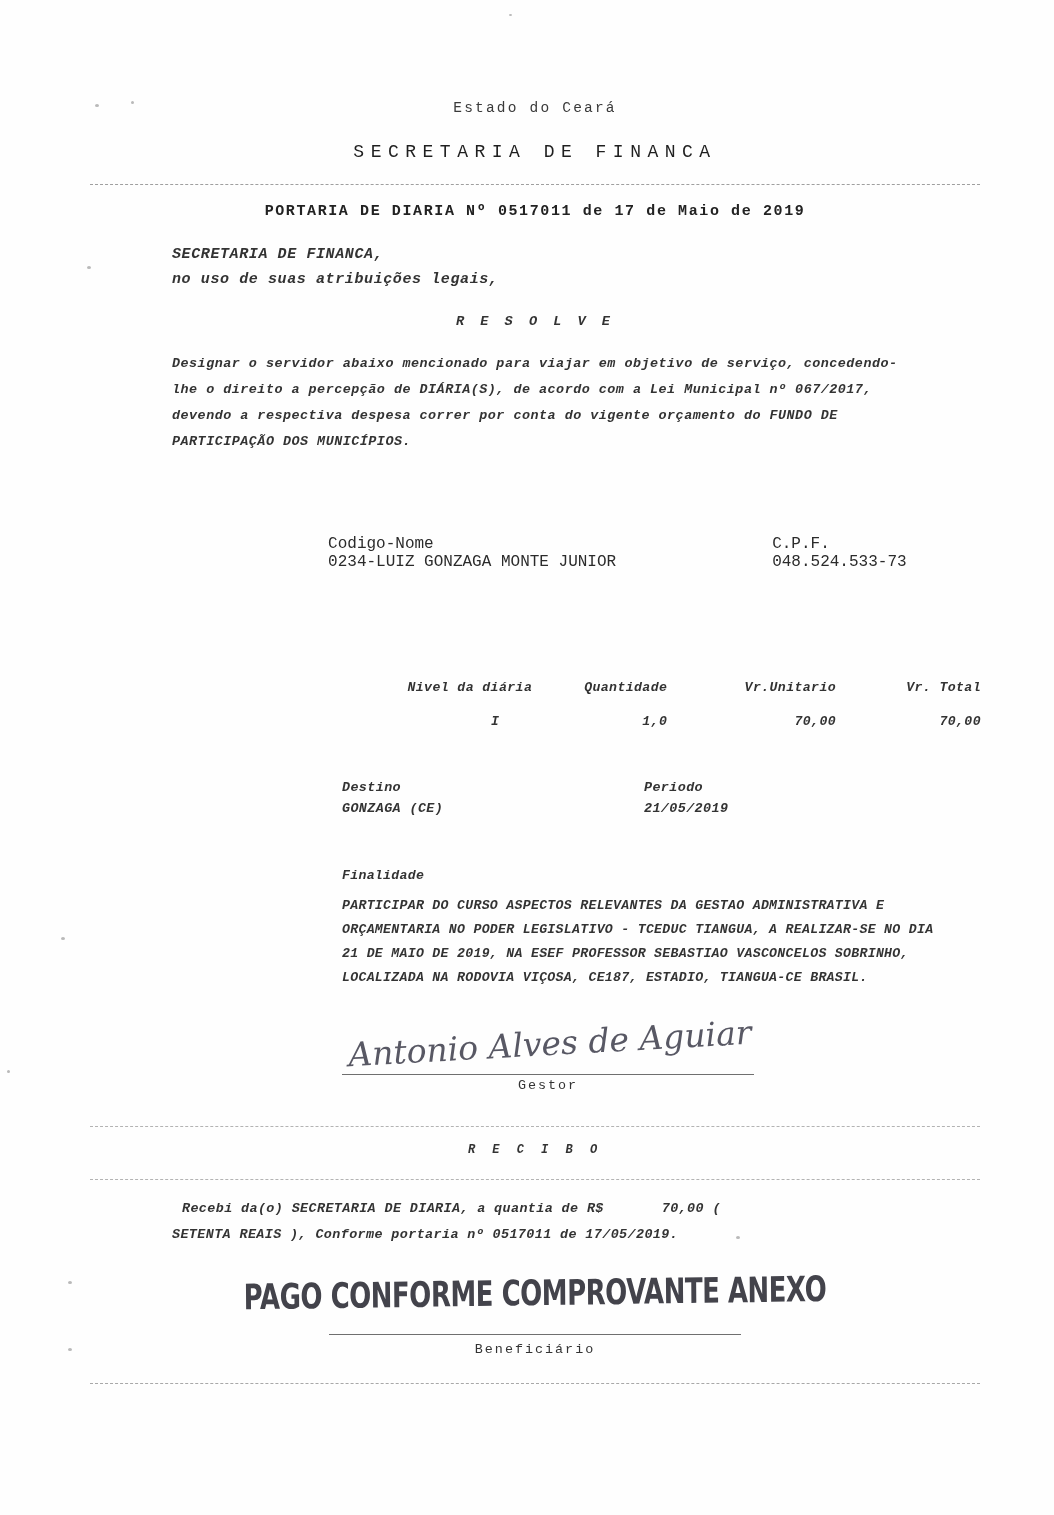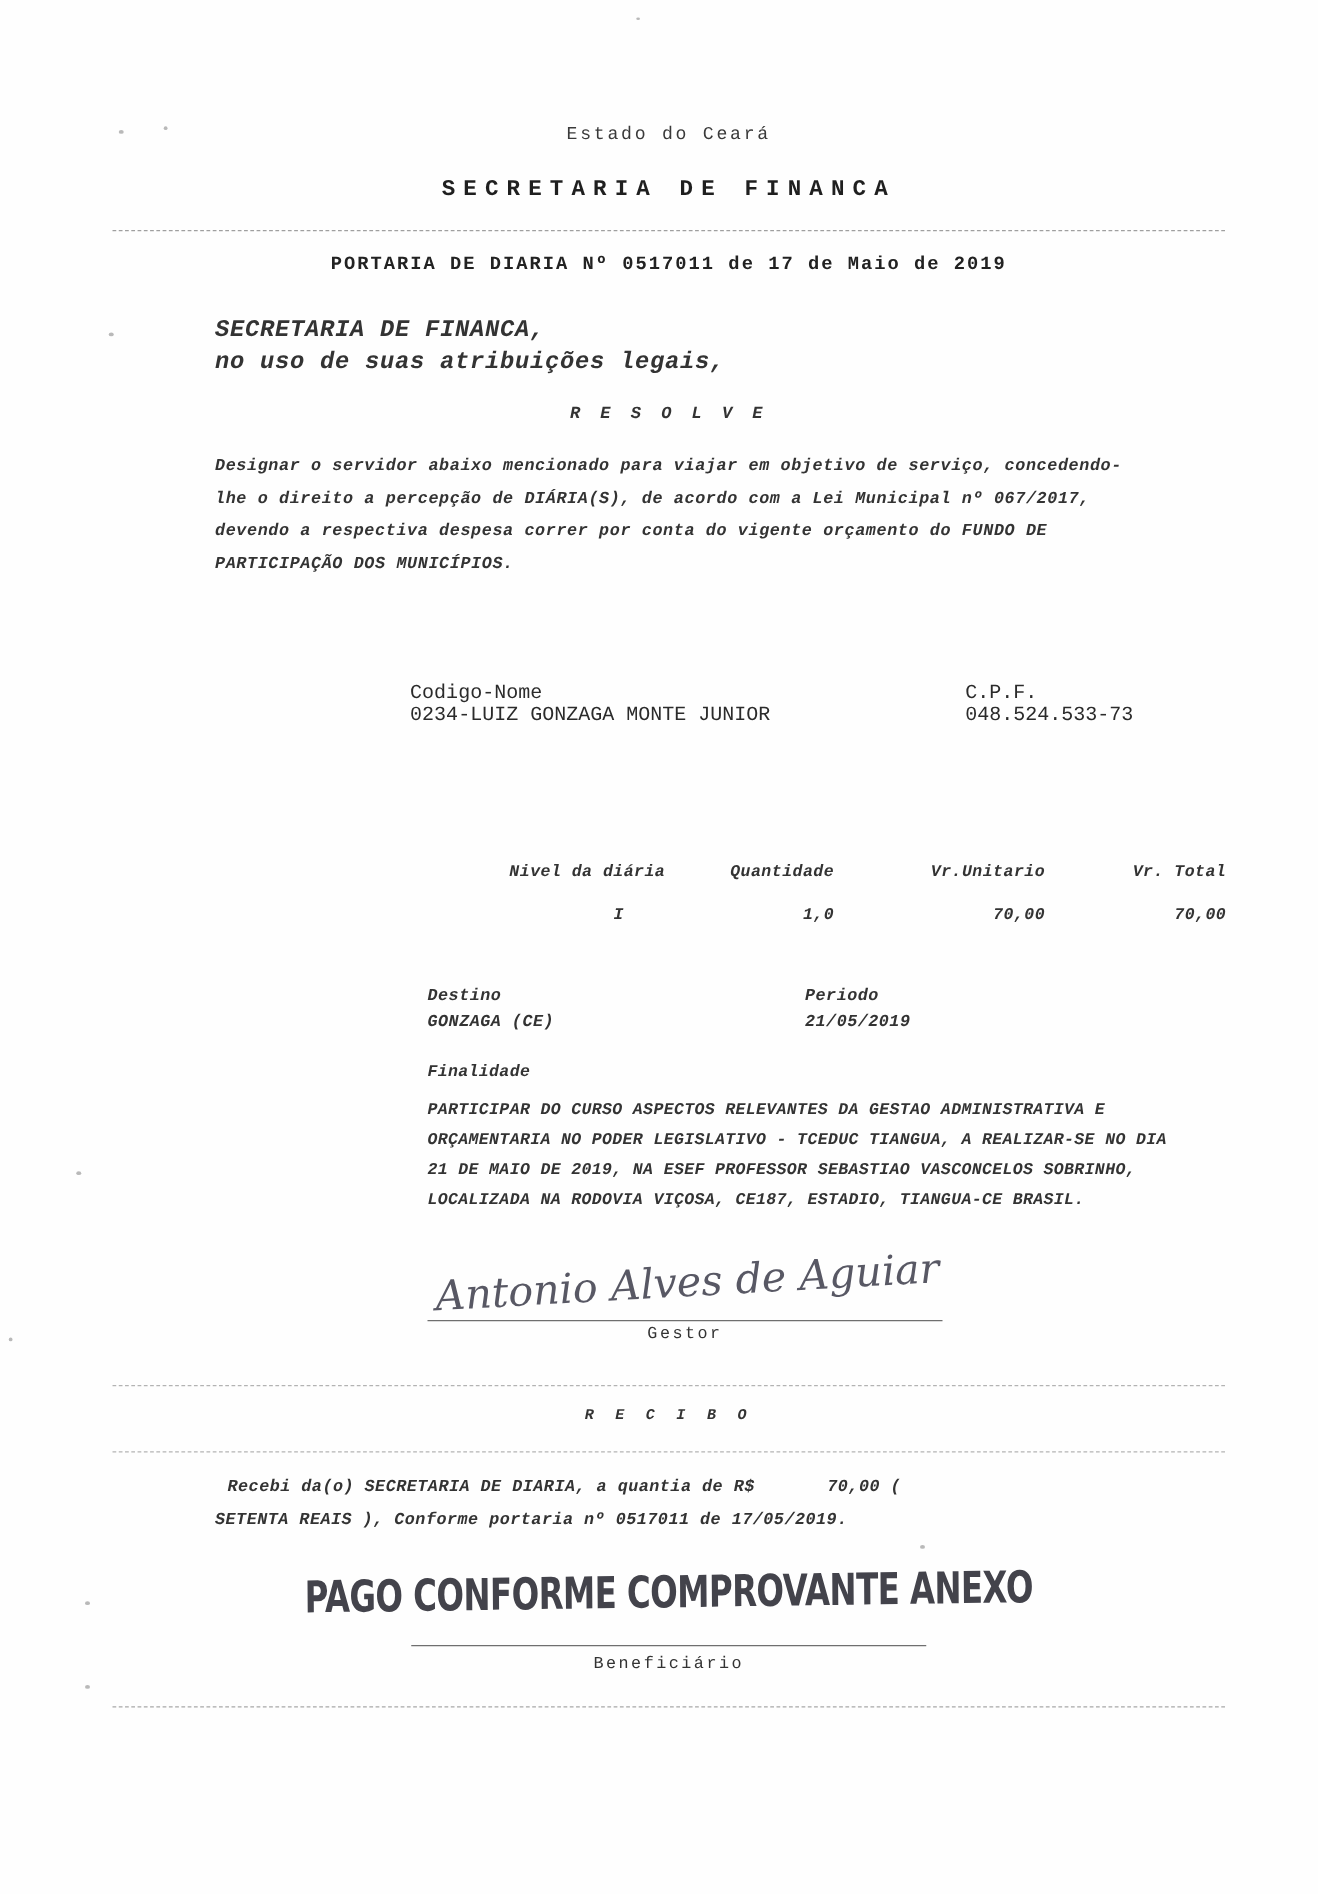--- a/index.html
+++ b/index.html
@@ -34,44 +34,44 @@
 
   .estado {
     margin-top: 100px;
     font-size: 14.5px;
     letter-spacing: 2.2px;
     color: #3a3a3a;
   }
   .secretaria-title {
     margin-top: 26px;
     font-size: 18px;
-    font-weight: bold;
+    font-weight: normal;
     letter-spacing: 6.5px;
     color: #1f1f1f;
   }
   .hr-dash {
     margin-top: 22px;
     height: 0;
     border-top: 1px dashed #9a9a9a;
     opacity: .95;
   }
   .hr-dash.thin { border-top: 1px dashed #b0b0b0; }
 
   .portaria {
     margin-top: 18px;
     font-size: 15px;
     font-weight: bold;
     letter-spacing: 1.6px;
     color: #222;
   }
 
   .body-block {
-    margin-top: 32px;
+    margin-top: 22px;
     padding-left: 82px;
-    font-size: 19px;
+    font-size: 15px;
     line-height: 25px;
     font-style: italic;
     font-weight: bold;
     letter-spacing: .6px;
     color: #333;
   }
   .resolve {
     margin-top: 22px;
     text-align: center;
     font-size: 13.6px;
@@ -136,21 +136,21 @@
     font-style: italic;
     font-weight: bold;
     color: #333;
     letter-spacing: .4px;
     gap: 12px;
   }
   .destino-block .col1 { width: 290px; }
   .destino-block .lbl { display: block; margin-bottom: 6px; }
 
   .finalidade {
-    margin-top: 20px;
+    margin-top: 48px;
     padding-left: 252px;
     padding-right: 40px;
     font-size: 13.2px;
     line-height: 24px;
     font-style: italic;
     font-weight: bold;
     color: #333;
     letter-spacing: .3px;
   }
   .finalidade .lbl { display: block; margin-bottom: 6px; }

